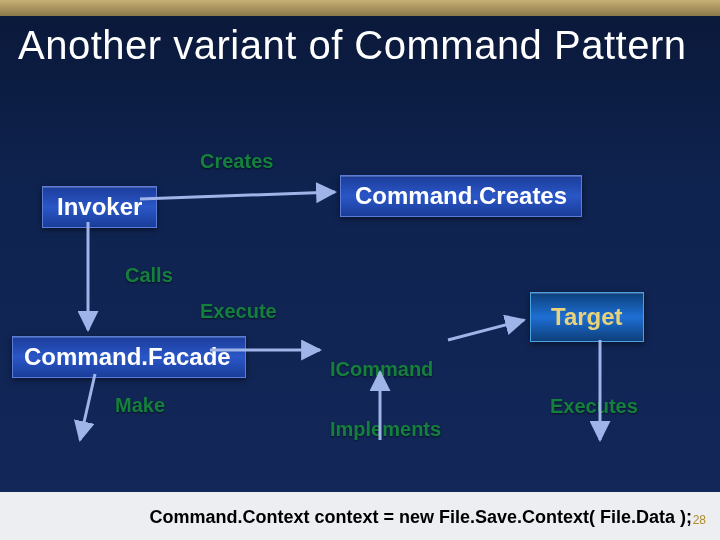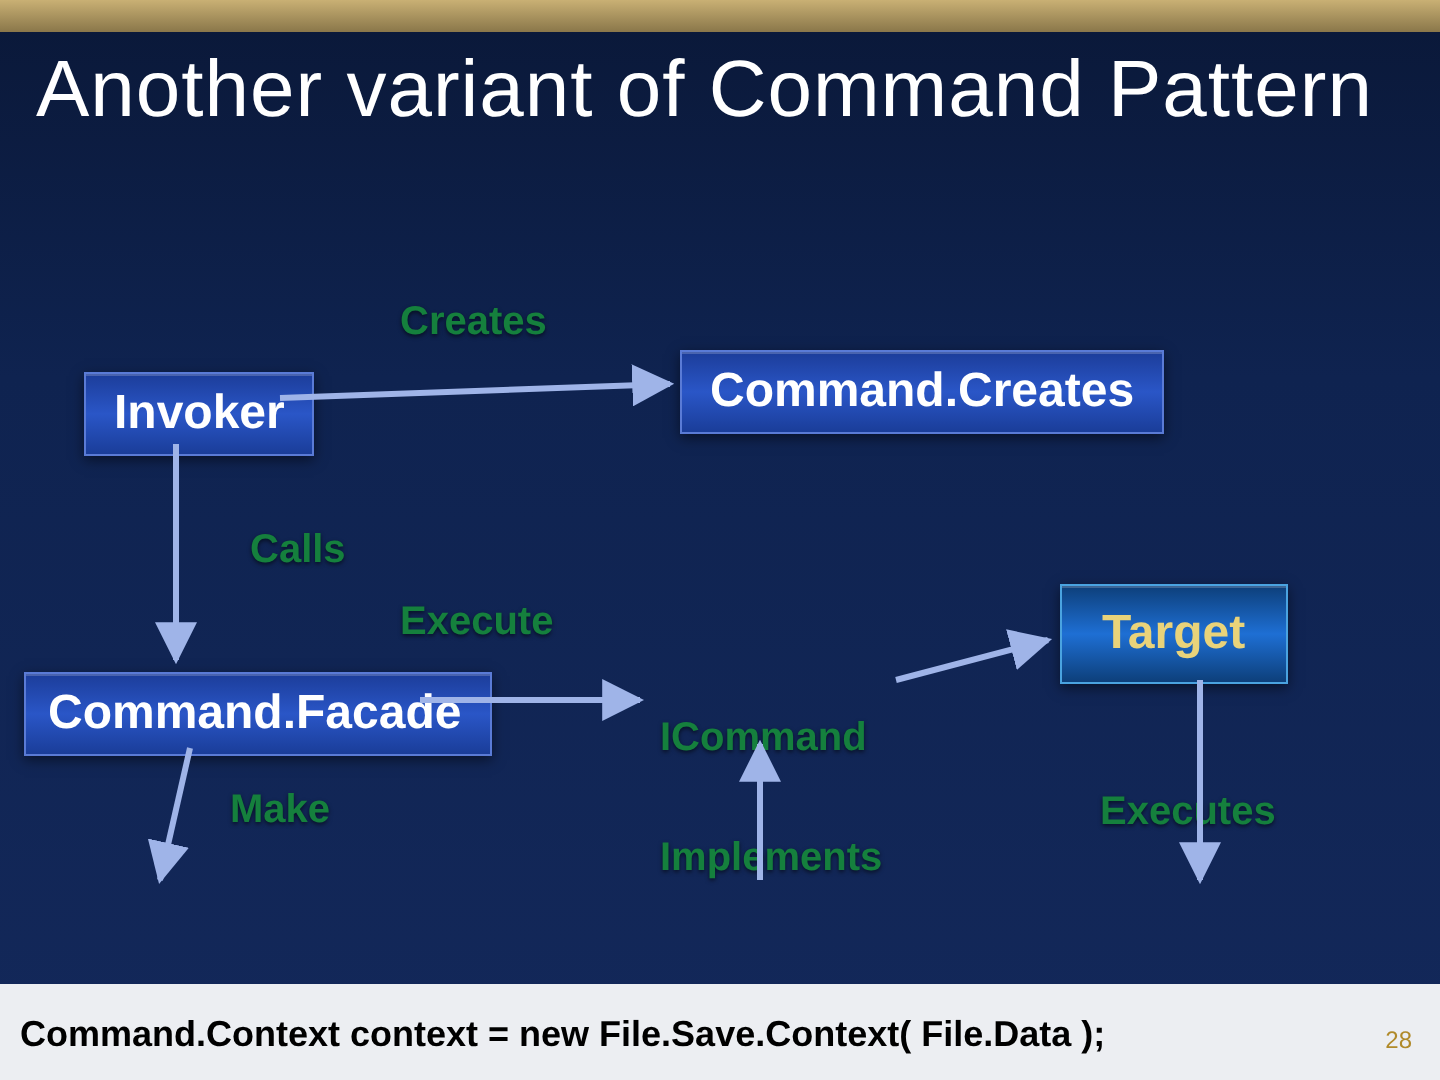--- a/index.html
+++ b/index.html
@@ -34,23 +34,24 @@
     color: #e9d37a;
     padding: 10px 20px;
   }
   .label {
     position: absolute; font-size: 20px; font-weight: 700; color: #15803d;
     text-shadow: 0 1px 2px rgba(0,0,0,0.6);
   }
   .codebar {
     position: absolute; left: 0; right: 0; bottom: 0;
     background: rgba(255,255,255,0.92);
-    padding: 8px 17px 6px 10px;
+    padding: 8px 28px 6px 10px;
     color: #000; font-size: 18px; font-weight: 700;
     line-height: 1.9;
+    text-align: right;
   }
   .slidenum {
     position: absolute; right: 14px; bottom: 8px;
     color: #b08a2a; font-size: 12px; font-weight: 400;
   }
   svg.arrows { position: absolute; top: 0; left: 0; width: 720px; height: 540px; pointer-events: none; }
 </style>
 </head>
 <body>
 

